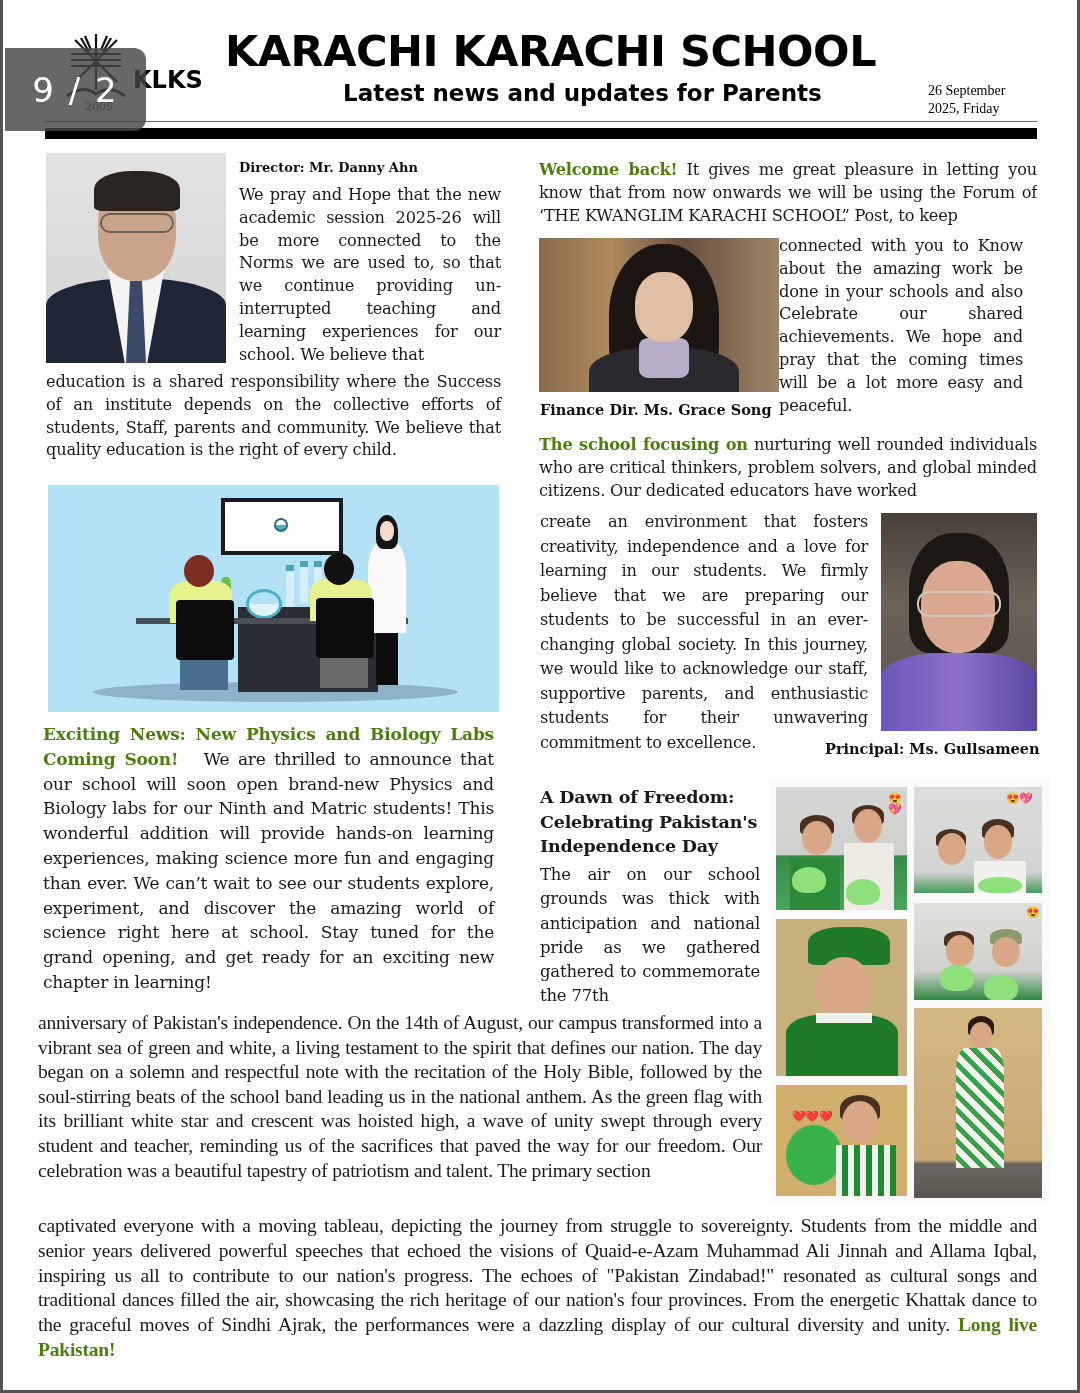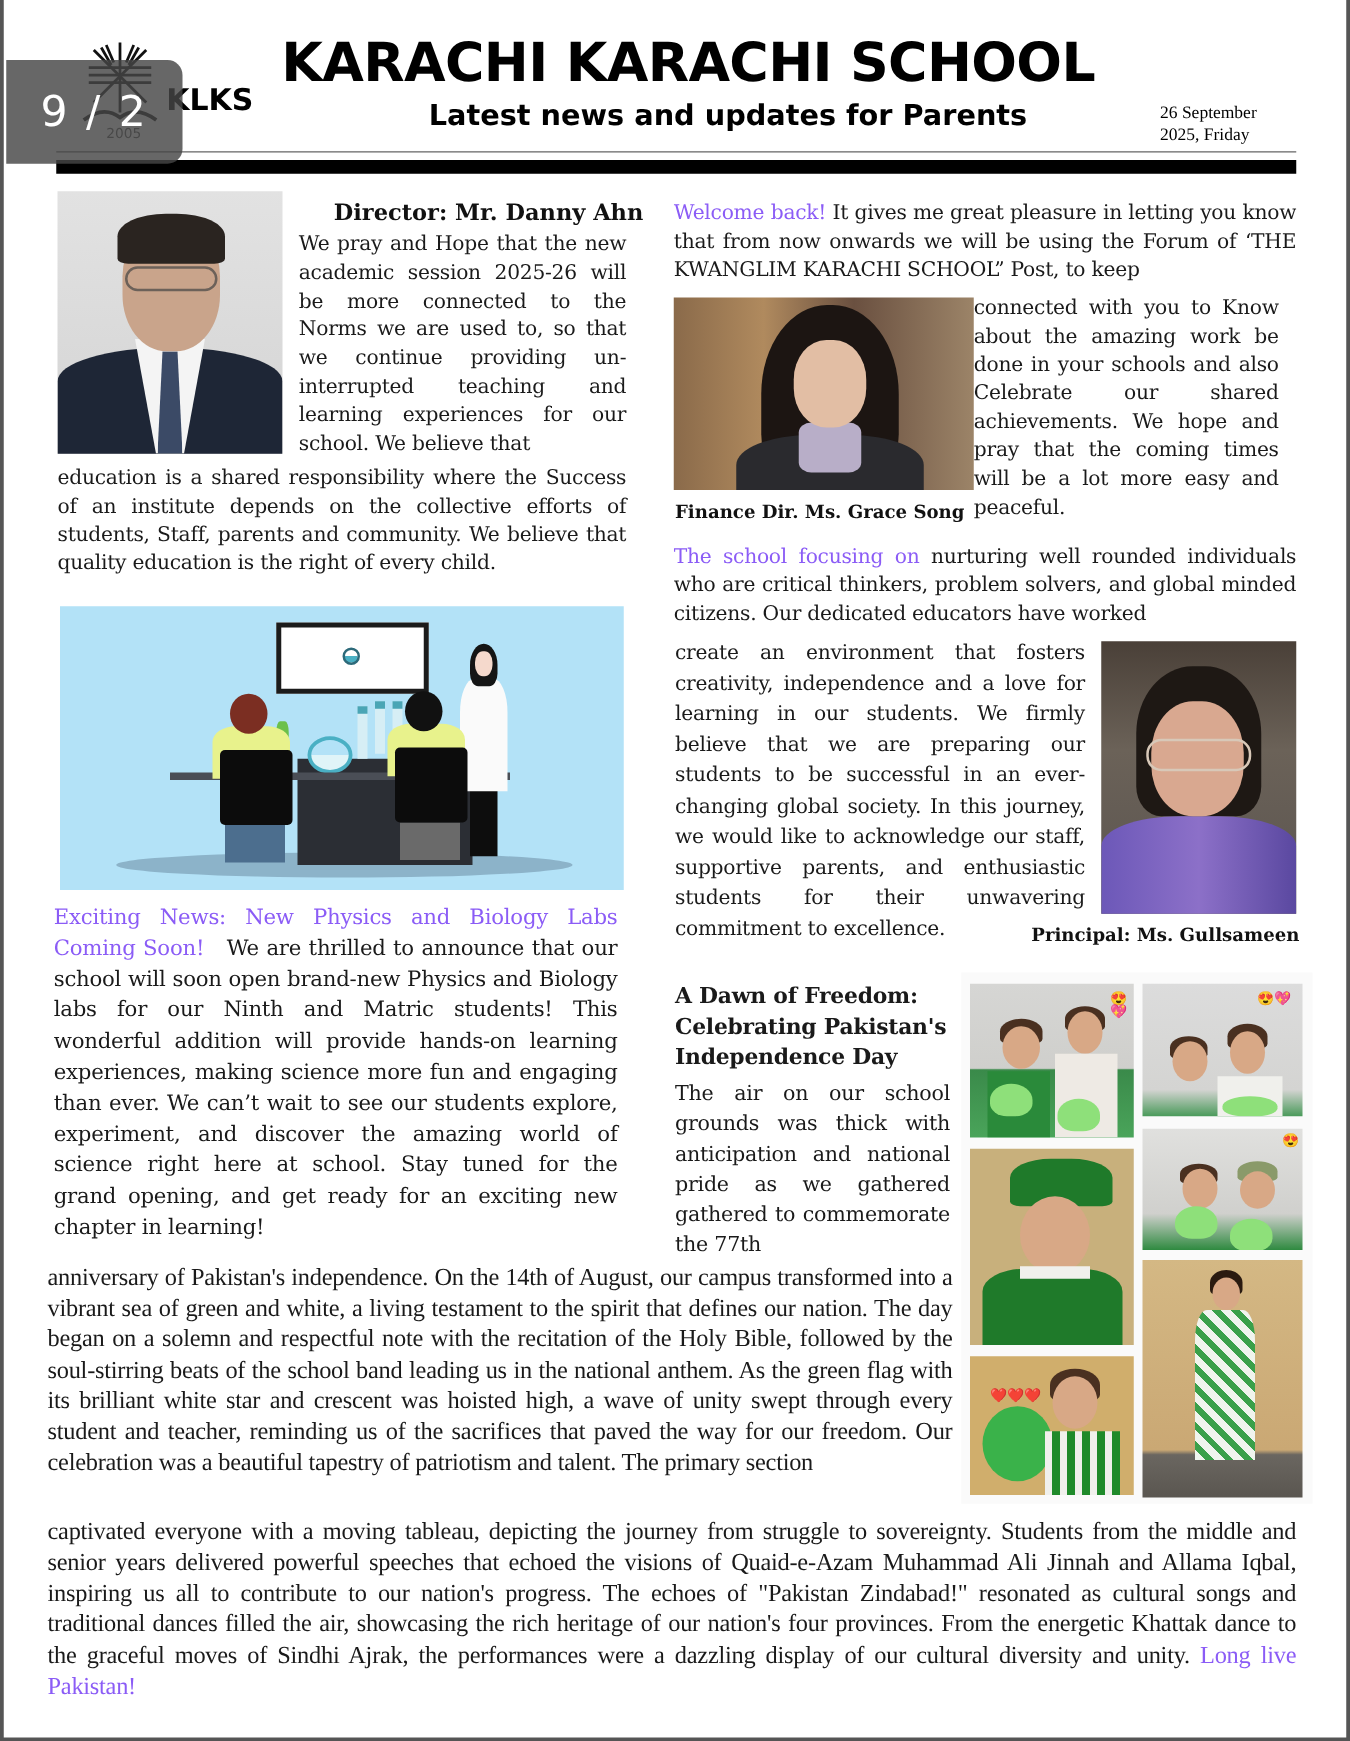--- a/index.html
+++ b/index.html
@@ -42,21 +42,21 @@
       font-family: "Liberation Serif", serif; font-weight: normal; font-size: 14px; line-height: 18px; color: #000;
     }
     .rule-thin { position: absolute; left: 42px; top: 121px; width: 992px; height: 1px; background: #666; }
     .rule-thick { position: absolute; left: 42px; top: 128px; width: 992px; height: 11px; background: #000; }
 
     
     .txt {
       position: absolute; font-family: "DejaVu Serif", serif; font-size: 16.2px;
       line-height: 22.8px; text-align: justify; color: #1a1a1a; letter-spacing: -0.2px;
     }
-    .txt b { font-weight: normal; color: #8b5cf6; }
+    .txt b { font-weight: bold; color: #4d7c0f; }
     .cap { position: absolute; font-family: "DejaVu Serif", serif; font-weight: bold; font-size: 14.5px; color: #111; white-space: nowrap; }
 
     
     .photo { position: absolute; overflow: hidden; }
     .photo-director { left: 43px; top: 153px; width: 180px; height: 210px; background: linear-gradient(180deg,#e2e2e2 0%,#d4d4d4 100%); }
     .photo-director .head { position: absolute; left: 52px; top: 28px; width: 78px; height: 100px; border-radius: 40% 40% 45% 45%; background: #c9a48b; }
     .photo-director .hair { position: absolute; left: 48px; top: 18px; width: 86px; height: 40px; border-radius: 45% 45% 10% 10%; background: #2a2420; }
     .photo-director .glasses { position: absolute; left: 54px; top: 60px; width: 74px; height: 20px; border: 2px solid #444; border-radius: 10px; opacity: .7; }
     .photo-director .suit { position: absolute; left: 0; top: 125px; width: 180px; height: 90px; background: #1e2636; border-radius: 50% 50% 0 0 / 30% 30% 0 0; }
     .photo-director .shirt { position: absolute; left: 62px; top: 118px; width: 56px; height: 92px; background: #f4f4f4; clip-path: polygon(0 0,100% 0,70% 100%,30% 100%); }
@@ -155,21 +155,21 @@
 
   <section>
     <div class="photo photo-director" title="Director Mr. Danny Ahn portrait">
       <div class="suit"></div>
         <div class="shirt"></div>
         <div class="tie"></div>
       <div class="head"></div>
         <div class="hair"></div>
         <div class="glasses"></div>
     </div>
-    <div class="cap" style="left:236px; top:160px; font-size:18px;margin-left:28px;">Director: Mr. Danny Ahn</div>
+    <div class="cap" style="left:236px; top:160px; font-size:13px;">Director: Mr. Danny Ahn</div>
     <p class="txt" style="left:236px; top:184px; width:262px;">We pray and Hope that the new academic session 2025-26 will be more connected to the Norms we are used to, so that we continue providing un-interrupted teaching and learning experiences for our school. We believe that</p>
     <p class="txt" style="left:43px; top:371px; width:455px;">education is a shared responsibility where the Success of an institute depends on the collective efforts of students, Staff, parents and community. We believe that quality education is the right of every child.</p>
   </section>
 
   <section>
     <p class="txt" style="left:536px; top:159px; width:498px; height:68px; overflow:hidden;"><b>Welcome back!</b><span> It gives me great pleasure in letting you know that from now onwards we will be using the Forum of ‘THE KWANGLIM KARACHI SCHOOL” Post, to keep</span></p>
     <div class="photo photo-finance">
       <div class="hair"></div>
         <div class="body"></div>
         <div class="neck"></div>

